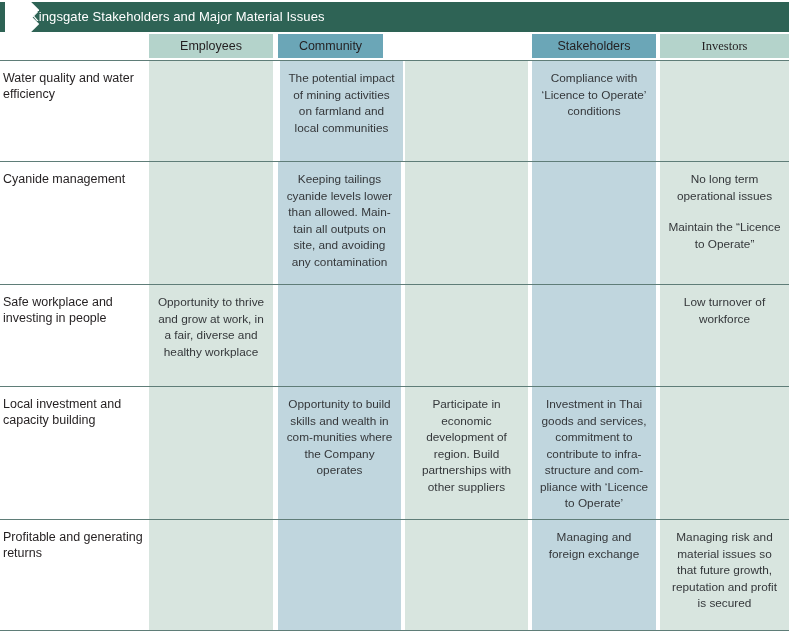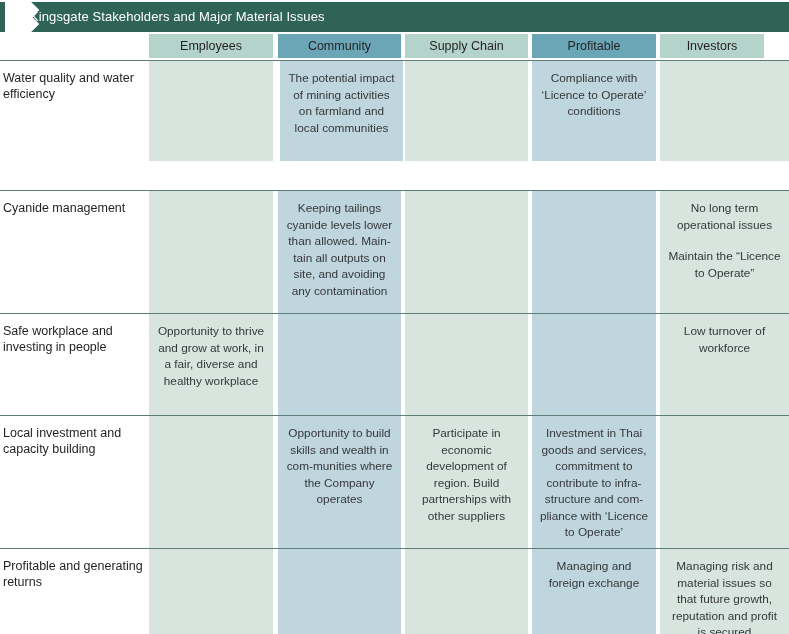--- a/index.html
+++ b/index.html
@@ -154,39 +154,38 @@
 
   <div class="banner">
     <div class="banner-bar"></div>
     <div class="banner-notch"></div>
     <div class="banner-title">Kingsgate Stakeholders and Major Material Issues</div>
   </div>
 
   <div class="grid">
     <div class="header-row" id="headerRow">
         <div class="col-head tint-a" style="left: 149px; width: 124px;">Employees</div>
-        <div class="col-head tint-b" style="left: 278px; width: 123px;">Community</div>
-        <div class="col-head tint-a" style="left: 405px; width: 123px;">Supply Chain</div>
-        <div class="col-head tint-b" style="left: 532px; width: 124px;">Profitable</div>
-        <div class="col-head tint-a" style="left: 660px; width: 104px;">Investors</div>
+        <div class="col-head tint-b" style="left: 278px; width: 105px;">Community</div>
+        <div class="col-head tint-b" style="left: 532px; width: 124px;">Stakeholders</div>
+        <div class="col-head tint-a" style="left: 660px; width: 129px; font-family: Liberation Serif, serif;">Investors</div>
       </div>
     <div class="body-rows" id="bodyRows">
         <div class="row" style="height: 100px;">
           <div class="row-label">Water quality and water efficiency</div>
           <div class="cell tint-a" style="left: 149px; width: 124px;"></div>
           <div class="cell tint-b" style="left: 280px; width: 123px;">
             <p>The potential impact of mining activities on farmland and local communities</p>
           </div>
           <div class="cell tint-a" style="left: 405px; width: 123px;"></div>
           <div class="cell tint-b" style="left: 532px; width: 124px;">
             <p>Compliance with ‘Licence to Operate’ conditions</p>
           </div>
           <div class="cell tint-a" style="left: 660px; width: 129px;"></div>
         </div>
-        <div class="row" style="height: 122px; margin-top: 29px;">
+        <div class="row" style="height: 122px;">
           <div class="row-label">Cyanide management</div>
           <div class="cell tint-a" style="left: 149px; width: 124px;"></div>
           <div class="cell tint-b" style="left: 278px; width: 123px;">
             <p>Keeping tailings cyanide levels lower than allowed. Main-tain all outputs on site, and avoiding any contamination</p>
           </div>
           <div class="cell tint-a" style="left: 405px; width: 123px;"></div>
           <div class="cell tint-b" style="left: 532px; width: 124px;"></div>
           <div class="cell tint-a" style="left: 660px; width: 129px;">
             <p>No long term operational issues</p>
             <p>Maintain the “Licence to Operate”</p>

